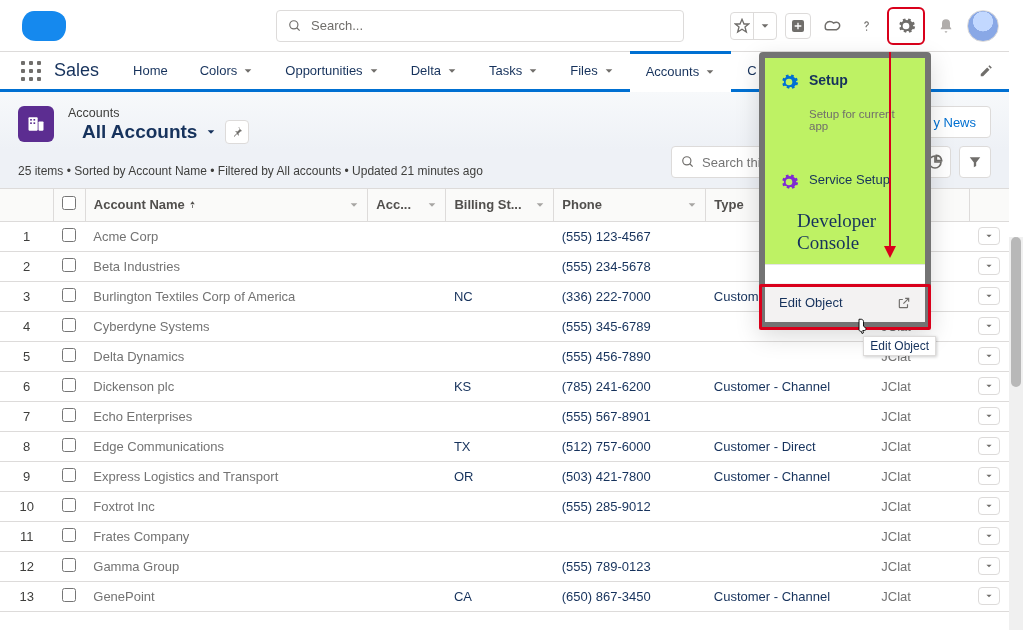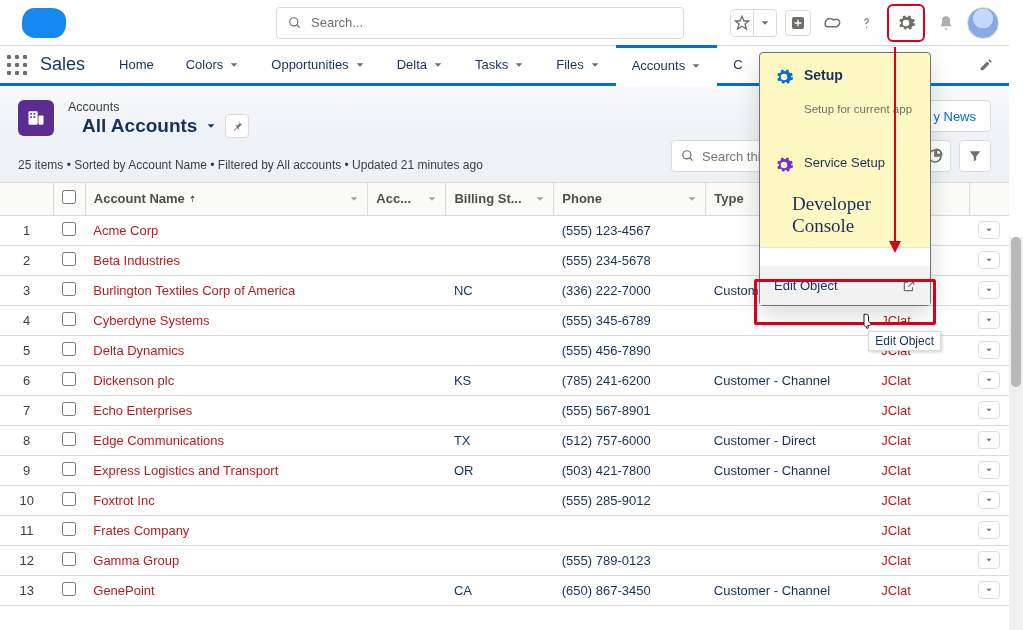--- a/index.html
+++ b/index.html
@@ -2,37 +2,37 @@
 <html><head>
 <meta charset="utf-8">
 <style>
   * { box-sizing: border-box; margin: 0; padding: 0; }
   body { font-family: -apple-system, "Salesforce Sans", Arial, sans-serif; font-size: 13px; color: #16325c; background: #fff; overflow: hidden; width: 1023px; height: 630px; position: relative; }
   .page { position: relative; width: 1009px; height: 630px; }
   .scrollbar { position: absolute; right: 0; top: 237px; width: 14px; bottom: 0; background: #f0f0f0; }
   .scrollbar-thumb { position: absolute; left: 2px; top: 0; right: 2px; height: 150px; background: #b8b8b8; border-radius: 6px; }
 
   
-  .global-header { height: 46px; display: flex; align-items: center; padding: 0 10px 0 22px; border-bottom: 1px solid #dddbda; }
+  .global-header { height: 52px; display: flex; align-items: center; padding: 0 10px 0 22px; border-bottom: 1px solid #dddbda; }
   .logo { width: 44px; height: 30px; background: #1589ee; border-radius: 12px 14px 12px 14px / 14px 12px 14px 12px; position: relative; }
   .search-wrap { flex: 0 0 auto; margin-left: 210px; position: relative; width: 408px; }
   .search-wrap svg { position: absolute; left: 12px; top: 50%; transform: translateY(-50%); }
   .global-search { width: 100%; height: 32px; border: 1px solid #dddbda; border-radius: 4px; padding: 0 12px 0 34px; font-size: 13px; color: #706e6b; }
   .global-search::placeholder { color: #706e6b; }
   .header-right { display: flex; align-items: center; gap: 8px; margin-left: auto; }
   .hdr-icon { width: 26px; height: 26px; display: flex; align-items: center; justify-content: center; color: #706e6b; border-radius: 4px; }
   .hdr-icon.bordered { border: 1px solid #dddbda; }
   .gear-highlight { border: 2px solid #d9001b; border-radius: 6px; padding: 4px; margin: -4px 0; }
   .avatar { width: 32px; height: 32px; border-radius: 50%; background: radial-gradient(circle at 50% 35%, #c2d8ff 0 40%, #89a8e6 41% 100%); border: 1px solid #dddbda; }
   .star-combo { display: flex; border: 1px solid #dddbda; border-radius: 4px; overflow: hidden; }
   .star-combo .hdr-icon { border: none; width: 22px; }
   .star-combo .sep { width: 1px; background: #dddbda; }
 
   
-  .nav-bar { height: 40px; border-bottom: 3px solid #0070d2; display: flex; align-items: stretch; }
+  .nav-bar { height: 40px; border-bottom: 3px solid #0070d2; display: flex; align-items: stretch; padding-left: 14px; }
   .app-launcher { width: 34px; display: flex; align-items: center; justify-content: center; }
   .app-launcher-grid { width: 20px; height: 20px; display: grid; grid-template-columns: repeat(3,4px); grid-template-rows: repeat(3,4px); gap: 4px; }
   .app-launcher-grid span { background: #706e6b; border-radius: 1px; }
   .app-name { font-size: 18px; font-weight: 400; display: flex; align-items: center; padding: 0 18px 0 6px; }
   .nav-item { display: flex; align-items: center; gap: 6px; padding: 0 16px; font-size: 13px; color: #16325c; cursor: pointer; justify-content: center; }
   .nav-item.active { border-top: 3px solid #0070d2; background: #fff; margin-top: -1px; margin-bottom: -3px; border-bottom: 3px solid #fff; font-weight: 400; }
   .nav-chevron { width: 10px; height: 10px; }
   .nav-edit { margin-left: auto; padding: 0 16px; display: flex; align-items: center; }
 
   
@@ -57,27 +57,27 @@
   
   .table-wrap { overflow: hidden; }
   table { border-collapse: collapse; width: 100%; font-size: 13px; }
   thead th { background: #fafaf9; text-align: left; font-weight: 700; color: #514f4d; height: 32px; padding: 0 8px; border-bottom: 1px solid #dddbda; border-right: 1px solid #dddbda; position: relative; }
   thead th:last-child { border-right: none; }
   thead th .th-inner { display: flex; align-items: center; justify-content: space-between; gap: 4px; }
   thead th .th-chevron { opacity: .6; }
   tbody td { height: 30px; padding: 0 8px; border-bottom: 1px solid #dddbda; vertical-align: middle; white-space: nowrap; overflow: hidden; text-overflow: ellipsis; }
   tbody td.rownum { color: #3e3e3c; text-align: center; width: 52px; }
   tbody td.cb { width: 28px; text-align: center; }
-  td a, .link { color: #b91c1c; text-decoration: none; }
+  td a, .link { color: #737373; text-decoration: none; }
   .row-action { width: 36px; text-align: center; }
   .row-action-btn { width: 22px; height: 18px; border: 1px solid #dddbda; border-radius: 4px; display: inline-flex; align-items: center; justify-content: center; background: #fff; }
   input[type=checkbox] { width: 14px; height: 14px; }
 
   
-  .setup-menu { position: absolute; top: 52px; right: 78px; width: 172px; background: #fef9c3; border: 1px solid #737373; border-radius: 4px; box-shadow: 0 8px 24px rgba(0,0,0,.15); z-index: 50; padding: 10px 0 0 0; }
+  .setup-menu { position: absolute; top: 52px; right: 78px; width: 172px; background: #bef264; border: 6px solid #737373; border-radius: 4px; box-shadow: 0 8px 24px rgba(0,0,0,.15); z-index: 50; padding: 10px 0 0 0; }
   .setup-menu .setup-row { padding: 4px 14px 10px 14px; display: flex; gap: 10px; align-items: flex-start; }
   .setup-menu .setup-row.tight { padding-top: 8px; padding-bottom: 8px; }
   .setup-title { font-weight: 700; font-size: 14px; }
   .setup-sub { font-size: 11.5px; color: #706e6b; margin-top: 20px; }
   .setup-simple { padding: 10px 32px; font-size: 19px; cursor: pointer; font-family: Liberation Serif, serif; }
   .setup-divider { height: 1px; background: #e5e5e5; }
   .gear-ico { width: 20px; height: 20px; flex: 0 0 20px; display: flex; align-items: center; justify-content: center; }
   .gear-ico.blue svg { fill: #0070d2; }
   .gear-ico.purple svg { fill: #7f2cd1; }
   .edit-obj-row { position: relative; display: flex; align-items: center; justify-content: space-between; padding: 12px 14px; background: #f3f2f2; cursor: pointer; }

